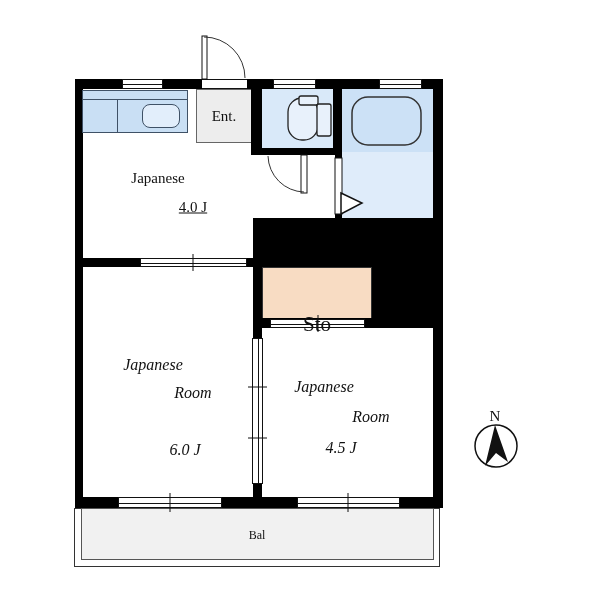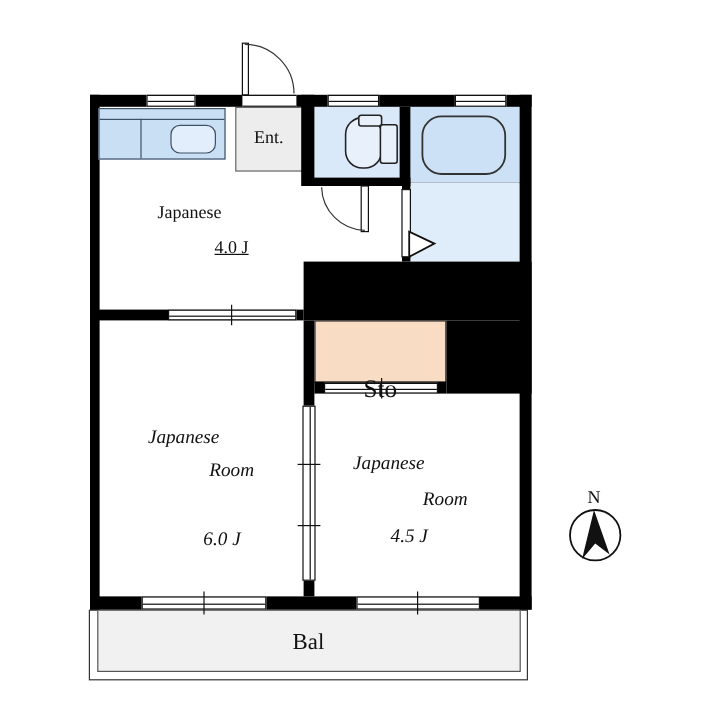--- a/index.html
+++ b/index.html
@@ -22,21 +22,21 @@
   .win.v::after{content:"";position:absolute;top:0;bottom:0;left:50%;border-left:1px solid #111;}
   .opening{position:absolute;background:#fff;border-top:1px solid #111;border-bottom:1px solid #111;box-sizing:border-box;}
   
   .counter{position:absolute;background:var(--counter-blue,#c9dff4);border:1.5px solid #3f5166;box-sizing:border-box;}
   .counter .topline{position:absolute;left:0;right:0;top:8px;border-top:1.5px solid #3f5166;}
   .counter .divider{position:absolute;top:8px;bottom:0;left:34px;border-left:1.5px solid #3f5166;}
   .counter .sink{position:absolute;left:59px;top:13px;width:38px;height:24px;border-radius:8px;
                  background:var(--sink-blue,#dfecfa);border:1.5px solid #3f5166;box-sizing:border-box;}
   
   .lbl{position:absolute;transform:translate(-50%,-50%);color:#111;white-space:nowrap;line-height:1;}
-  .f17{font-size:15px;} .f16{font-size:16px;font-style:italic;} .f21{font-size:21px;margin-top:32px;} .f19{font-size:19px;} .f15{font-size:15px;}
+  .f17{font-size:15px;} .f16{font-size:16px;font-style:italic;} .f21{font-size:21px;margin-top:32px;} .f19{font-size:12px;} .f15{font-size:15px;}
   svg.overlay{position:absolute;left:0;top:0;pointer-events:none;}
 </style>
 </head>
 <body>
 
 <div class="page">
 
   <div class="room-toilet abs" style="left:262px;top:89px;width:71px;height:59px;"></div>
   <div class="room-bath abs" style="left:342px;top:89px;width:91px;height:63px;"></div>
   <div class="room-wash abs" style="left:342px;top:152px;width:91px;height:66px;"></div>

